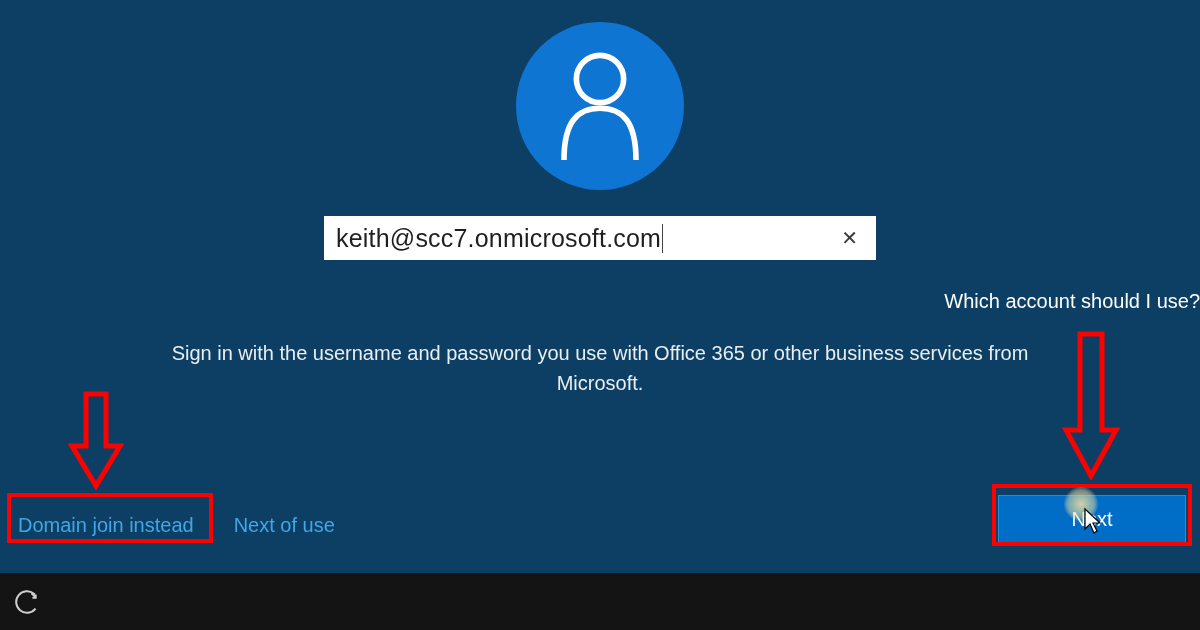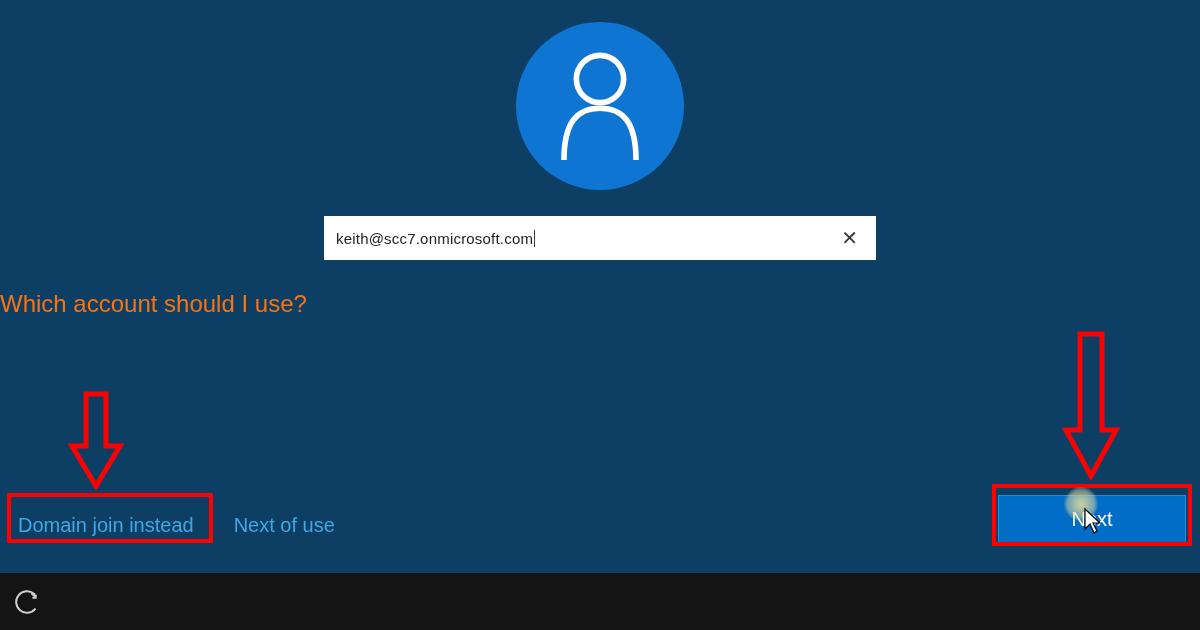--- a/index.html
+++ b/index.html
@@ -15,30 +15,30 @@
   }
   .avatar svg { width: 92px; height: 108px; }
 
   .email-box {
     position: absolute; top: 216px; left: 50%; transform: translateX(-50%);
     width: 552px; height: 44px; background: #ffffff;
     display: flex; align-items: center; padding: 0 12px;
     justify-content: space-between;
   }
   .email-value {
-    font-size: 15px; color: #1f1f1f; letter-spacing: 0.2px; white-space: nowrap;
+    font-size: 25px; color: #1f1f1f; letter-spacing: 0.2px; white-space: nowrap;
     border-right: 1px solid #444; padding-right: 1px;
   }
   .clear-btn {
     font-size: 20px; color: #3a3a3a; cursor: pointer; padding: 4px 6px; line-height: 1;
   }
 
   .prompt1 {
     position: absolute; top: 290px; left: 0; width: 100%;
-    text-align: left; color: #f97316; font-size: 24px;
+    text-align: right; color: #ffffff; font-size: 20px;
   }
   .prompt2 {
     position: absolute; top: 338px; left: 50%; transform: translateX(-50%);
     width: 880px; text-align: center; color: #e8eef2; font-size: 20px; line-height: 1.5;
   }
 
   .footer-links {
     position: absolute; left: 18px; bottom: 36px;
     display: flex; gap: 40px; align-items: center;
   }
@@ -96,20 +96,21 @@
       <path d="M8 96 C8 62 20 50 40 50 C60 50 72 62 72 96" fill="none" stroke="#ffffff" stroke-width="5"></path>
     </svg>
   </div>
 
   <div class="email-box">
     <span class="email-value">keith@scc7.onmicrosoft.com</span>
     <span class="clear-btn">✕</span>
   </div>
 
   <div class="prompt1">Which account should I use?</div>
+  <div class="prompt2">Sign in with the username and password you use with Office 365 or other business services from Microsoft.</div>
 
   <div class="footer-links">
     <span class="link">Domain join instead</span>
     <span class="link">Next of use</span>
   </div>
 
   <div class="next-btn">Next</div>
 
   <div class="red-box-domain"></div>
   <div class="red-box-next"></div>

